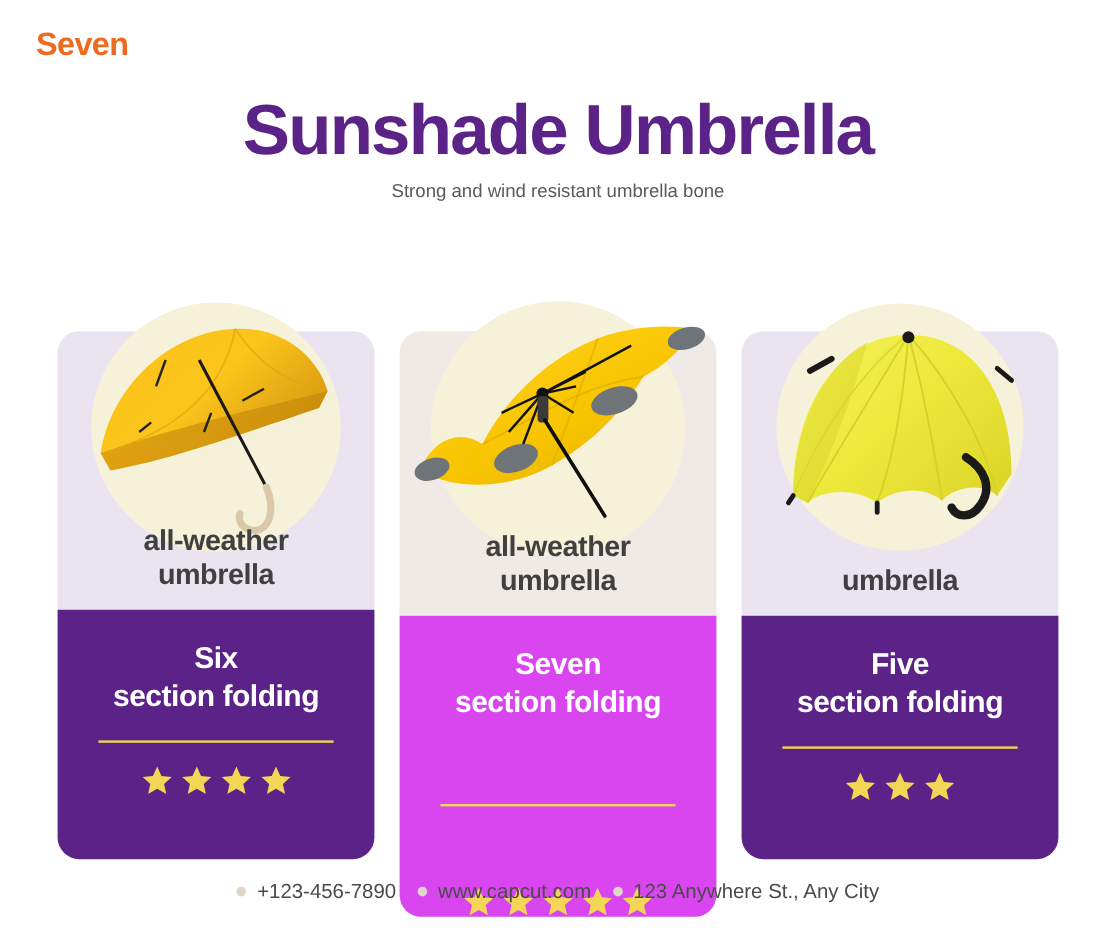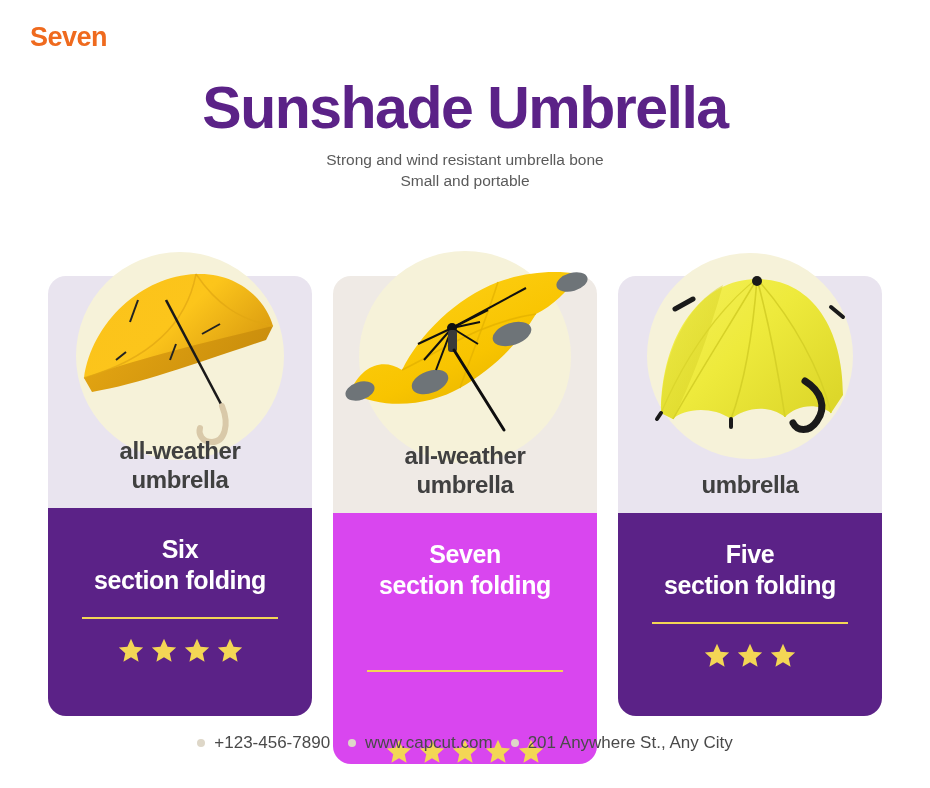--- a/index.html
+++ b/index.html
@@ -185,21 +185,20 @@
 </style>
 </head>
 <body>
 
 <div id="brand-logo">Seven</div>
 
 <div id="page-header">
   <h1 id="page-title">Sunshade Umbrella</h1>
   <div id="page-subtitle">
     <div>Strong and wind resistant umbrella bone</div>
-    <div>Small and portable</div>
   </div>
 </div>
 
 <div id="cards-row">
 
   <div class="product-card">
     <div class="card-top lav" style="height:232px;">
       <div class="photo-stage">
         <div class="circle-bg" style="width:208px;height:208px;bottom:-8px;"></div>
         <svg class="umbrella-art" width="220" height="210" viewBox="0 0 220 210" style="bottom:-14px;">
@@ -393,15 +392,15 @@
   <div class="footer-item">
     <span class="footer-dot"></span>
     <span>+123-456-7890</span>
   </div>
   <div class="footer-item">
     <span class="footer-dot"></span>
     <span>www.capcut.com</span>
   </div>
   <div class="footer-item">
     <span class="footer-dot"></span>
-    <span>201 Anywhere St., Any City</span>
+    <span>123 Anywhere St., Any City</span>
   </div>
 </div>
 
 </body></html>

